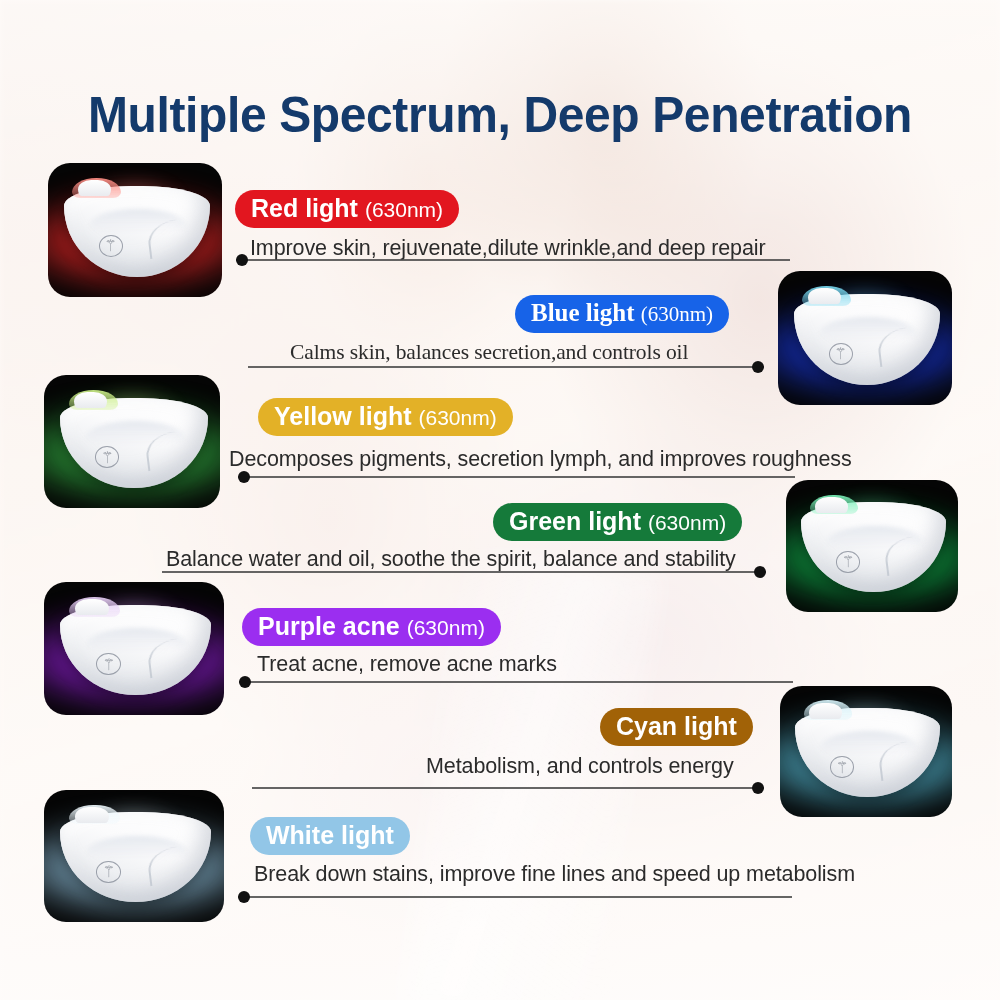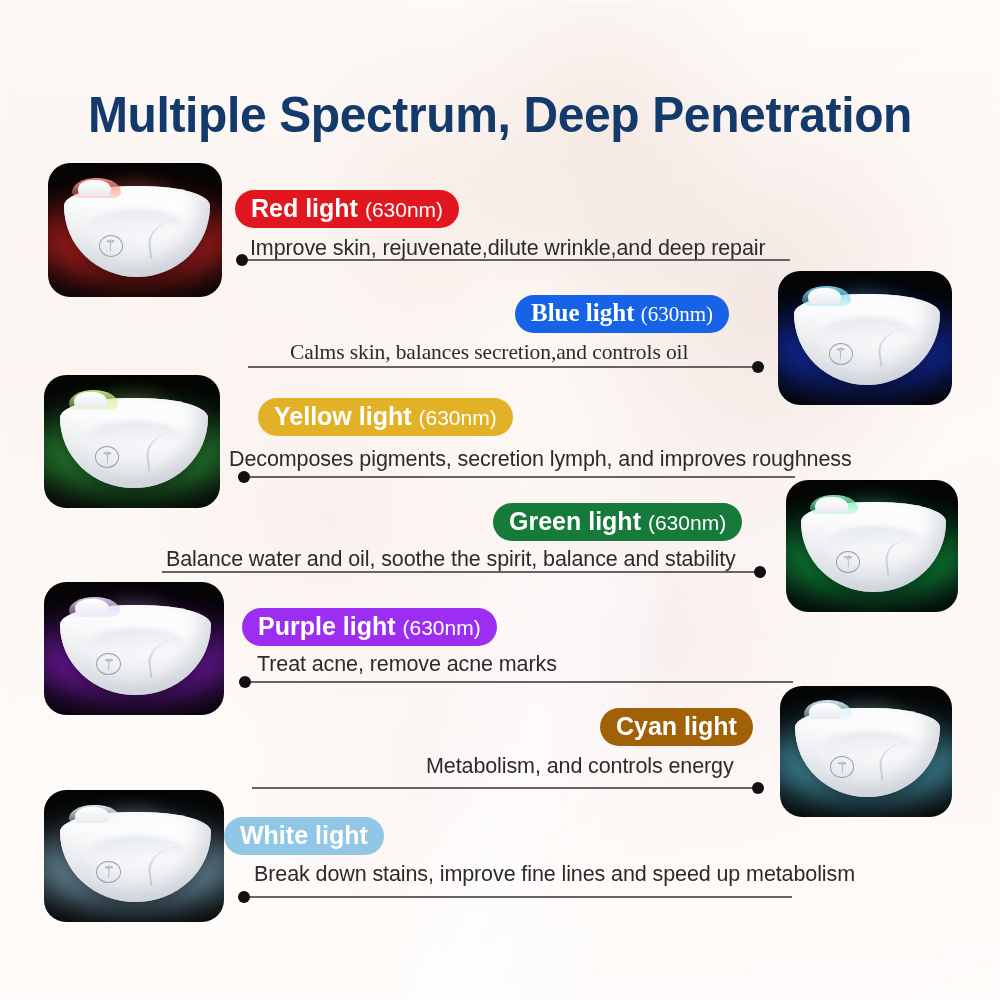--- a/index.html
+++ b/index.html
@@ -277,36 +277,36 @@
     </div>
     <div class="row">
       <div class="pill" style="left: 493px; top: 503px; background: rgb(21, 122, 58);"><b>Green light</b> <span class="nm">(630nm)</span></div>
       <div class="desc" style="left: 166px; top: 547px;">Balance water and oil, soothe the spirit, balance and stability</div>
       <div class="connector" style="left: 162px; top: 566px; width: 604px;">
         <div class="ln"></div>
         <div class="dot right"></div>
       </div>
     </div>
     <div class="row">
-      <div class="pill" style="left: 242px; top: 608px; background: rgb(155, 46, 240);"><b>Purple light</b> <span class="nm">(630nm)</span></div>
+      <div class="pill" style="left: 242px; top: 608px; background: rgb(155, 46, 240);"><b>Purple acne</b> <span class="nm">(630nm)</span></div>
       <div class="desc" style="left: 257px; top: 652px;">Treat acne, remove acne marks</div>
       <div class="connector" style="left: 239px; top: 676px; width: 554px;">
         <div class="ln"></div>
         <div class="dot left"></div>
       </div>
     </div>
     <div class="row">
       <div class="pill" style="left: 600px; top: 708px; background: #a16207;"><b>Cyan light</b></div>
       <div class="desc" style="left: 426px; top: 754px;">Metabolism, and controls energy</div>
       <div class="connector" style="left: 252px; top: 782px; width: 512px;">
         <div class="ln"></div>
         <div class="dot right"></div>
       </div>
     </div>
     <div class="row">
-      <div class="pill" style="left: 224px; top: 817px; background: rgb(146, 198, 231);"><b>White light</b></div>
+      <div class="pill" style="left: 250px; top: 817px; background: rgb(146, 198, 231);"><b>White light</b></div>
       <div class="desc" style="left: 254px; top: 862px;">Break down stains, improve fine lines and speed up metabolism</div>
       <div class="connector" style="left: 238px; top: 891px; width: 554px;">
         <div class="ln"></div>
         <div class="dot left"></div>
       </div>
     </div>
   </div>
 
 </body></html>

